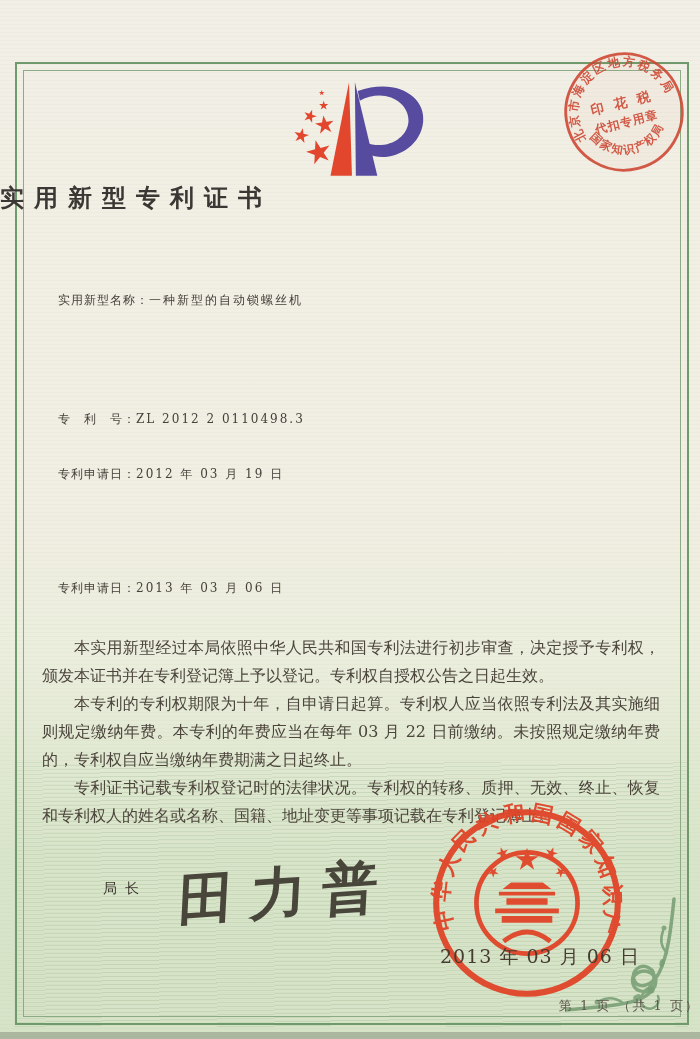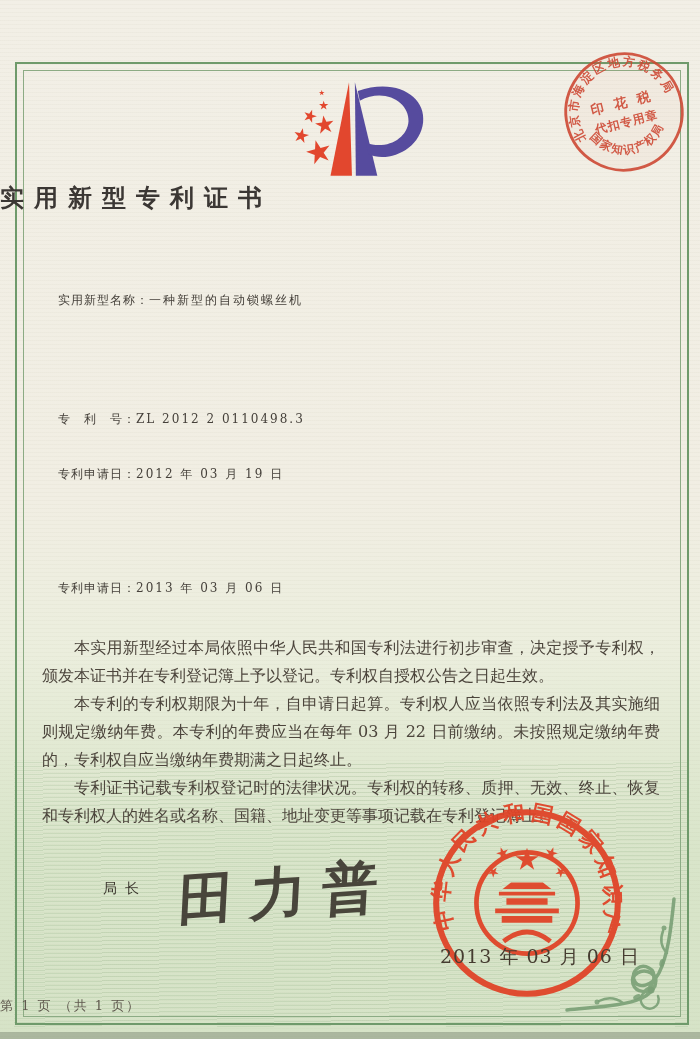--- a/index.html
+++ b/index.html
@@ -36,21 +36,21 @@
   .paragraphs{position:absolute;left:42px;top:622px;width:618px;font-size:16px;line-height:28px;
     color:#4c453c;text-align:justify;margin-top:12px;}
   .paragraphs p{text-indent:2em;}
 
   .director-label{position:absolute;left:103px;top:880px;font-size:14px;letter-spacing:8px;color:#3c372f;}
   .signature{position:absolute;left:178px;top:856px;font-size:56px;font-weight:600;letter-spacing:16px;
     color:#3a352d;opacity:.9;transform:rotate(-4deg) skewX(-7deg);}
 
   .office-seal{position:absolute;left:424px;top:800px;width:206px;height:206px;z-index:1;opacity:.94;}
   .seal-date{position:absolute;left:440px;top:944px;font-size:19px;letter-spacing:1px;color:#453c30;z-index:2;}
-  .footer{position:absolute;left:0;right:0;top:997px;text-align:left;font-size:13px;letter-spacing:2px;color:#5f594e;z-index:2;}
+  .footer{position:absolute;left:0;right:0;top:997px;text-align:right;font-size:13px;letter-spacing:2px;color:#5f594e;z-index:2;}
 
   .tax-stamp{position:absolute;left:562px;top:50px;width:124px;height:124px;transform:rotate(-14deg);opacity:.88;}
   .ornament{position:absolute;right:22px;bottom:24px;width:115px;height:122px;}
 </style>
 </head>
 <body>
 
 <svg width="0" height="0" style="position:absolute">
   <defs>
     <path id="star" d="M0,-1 L0.2245,-0.309 L0.951,-0.309 L0.3633,0.118 L0.5878,0.809 L0,0.382 L-0.5878,0.809 L-0.3633,0.118 L-0.951,-0.309 L-0.2245,-0.309 Z"></path>

